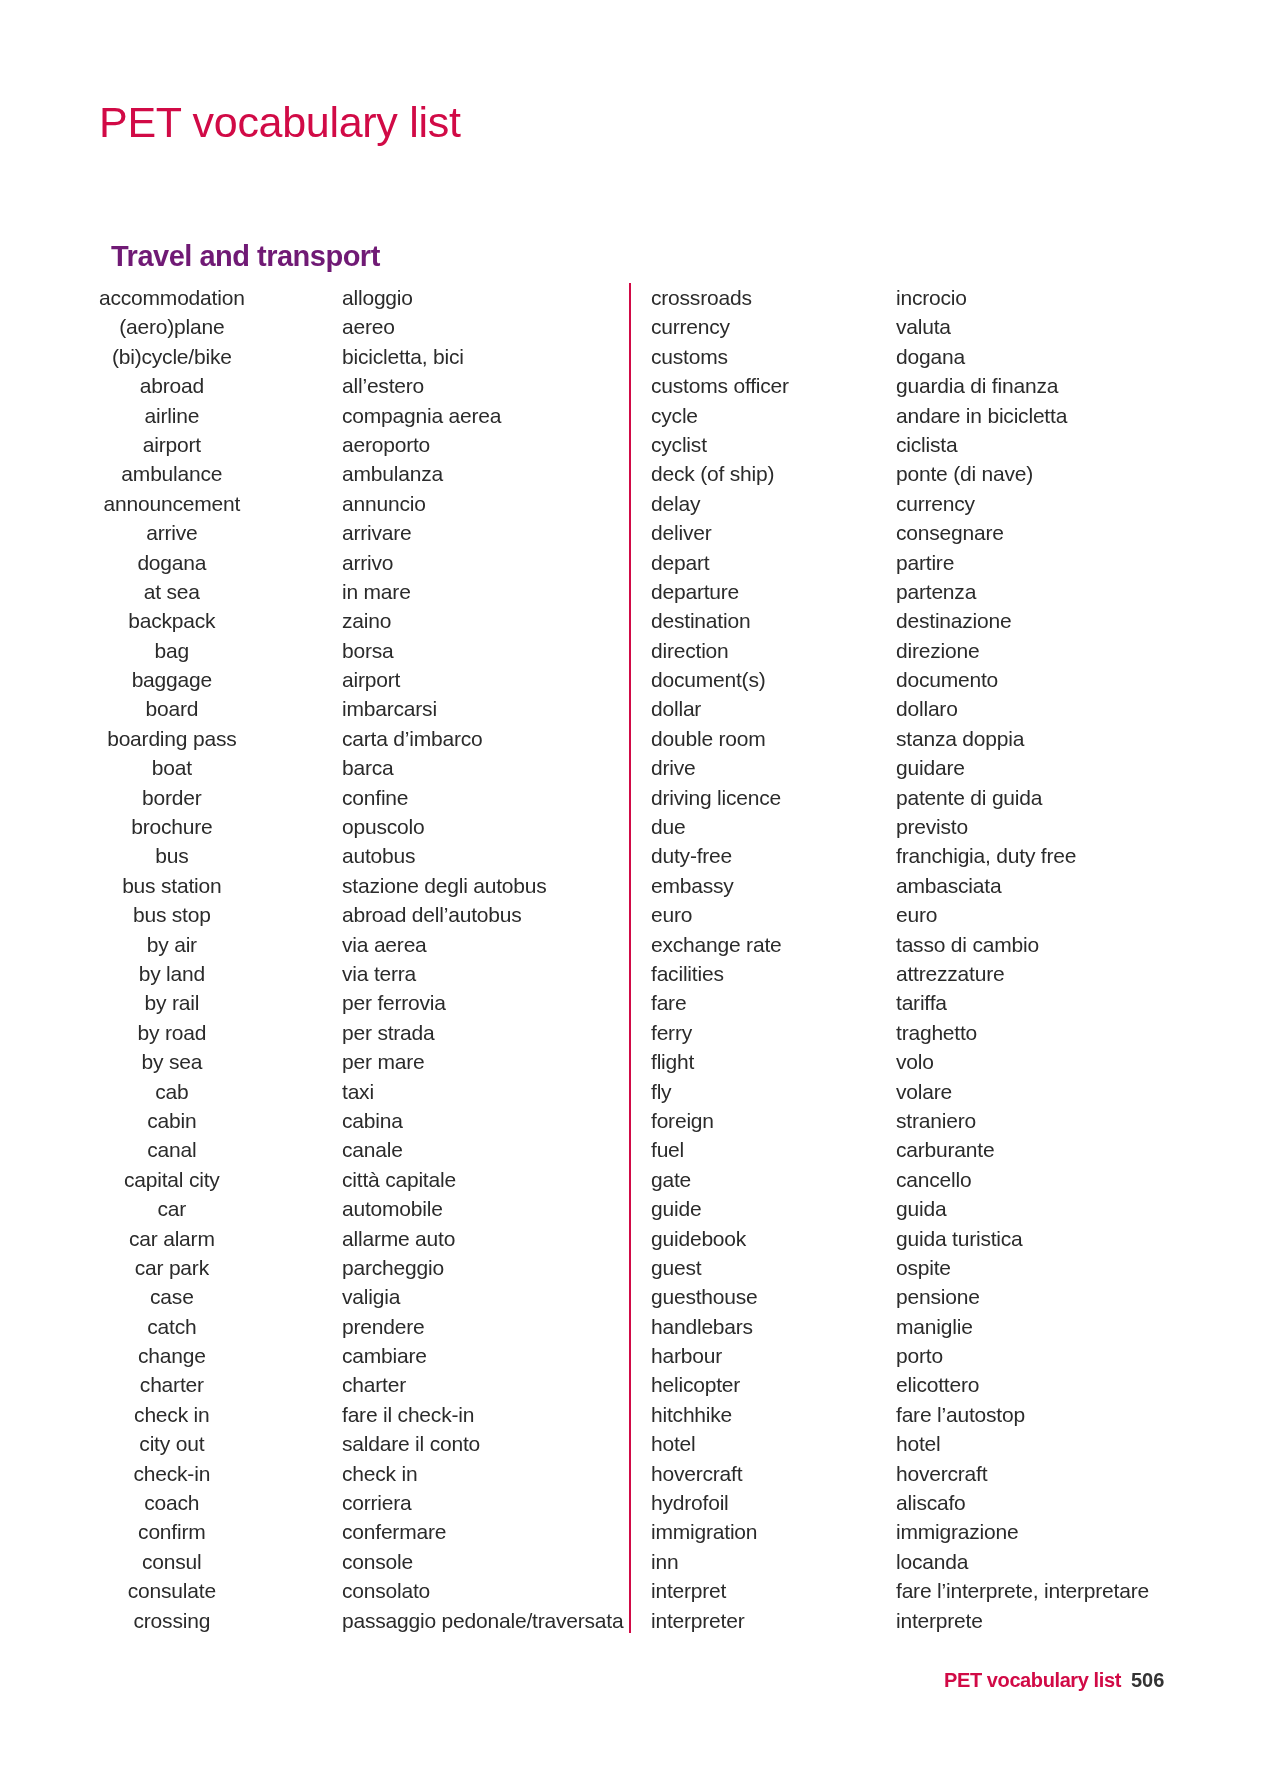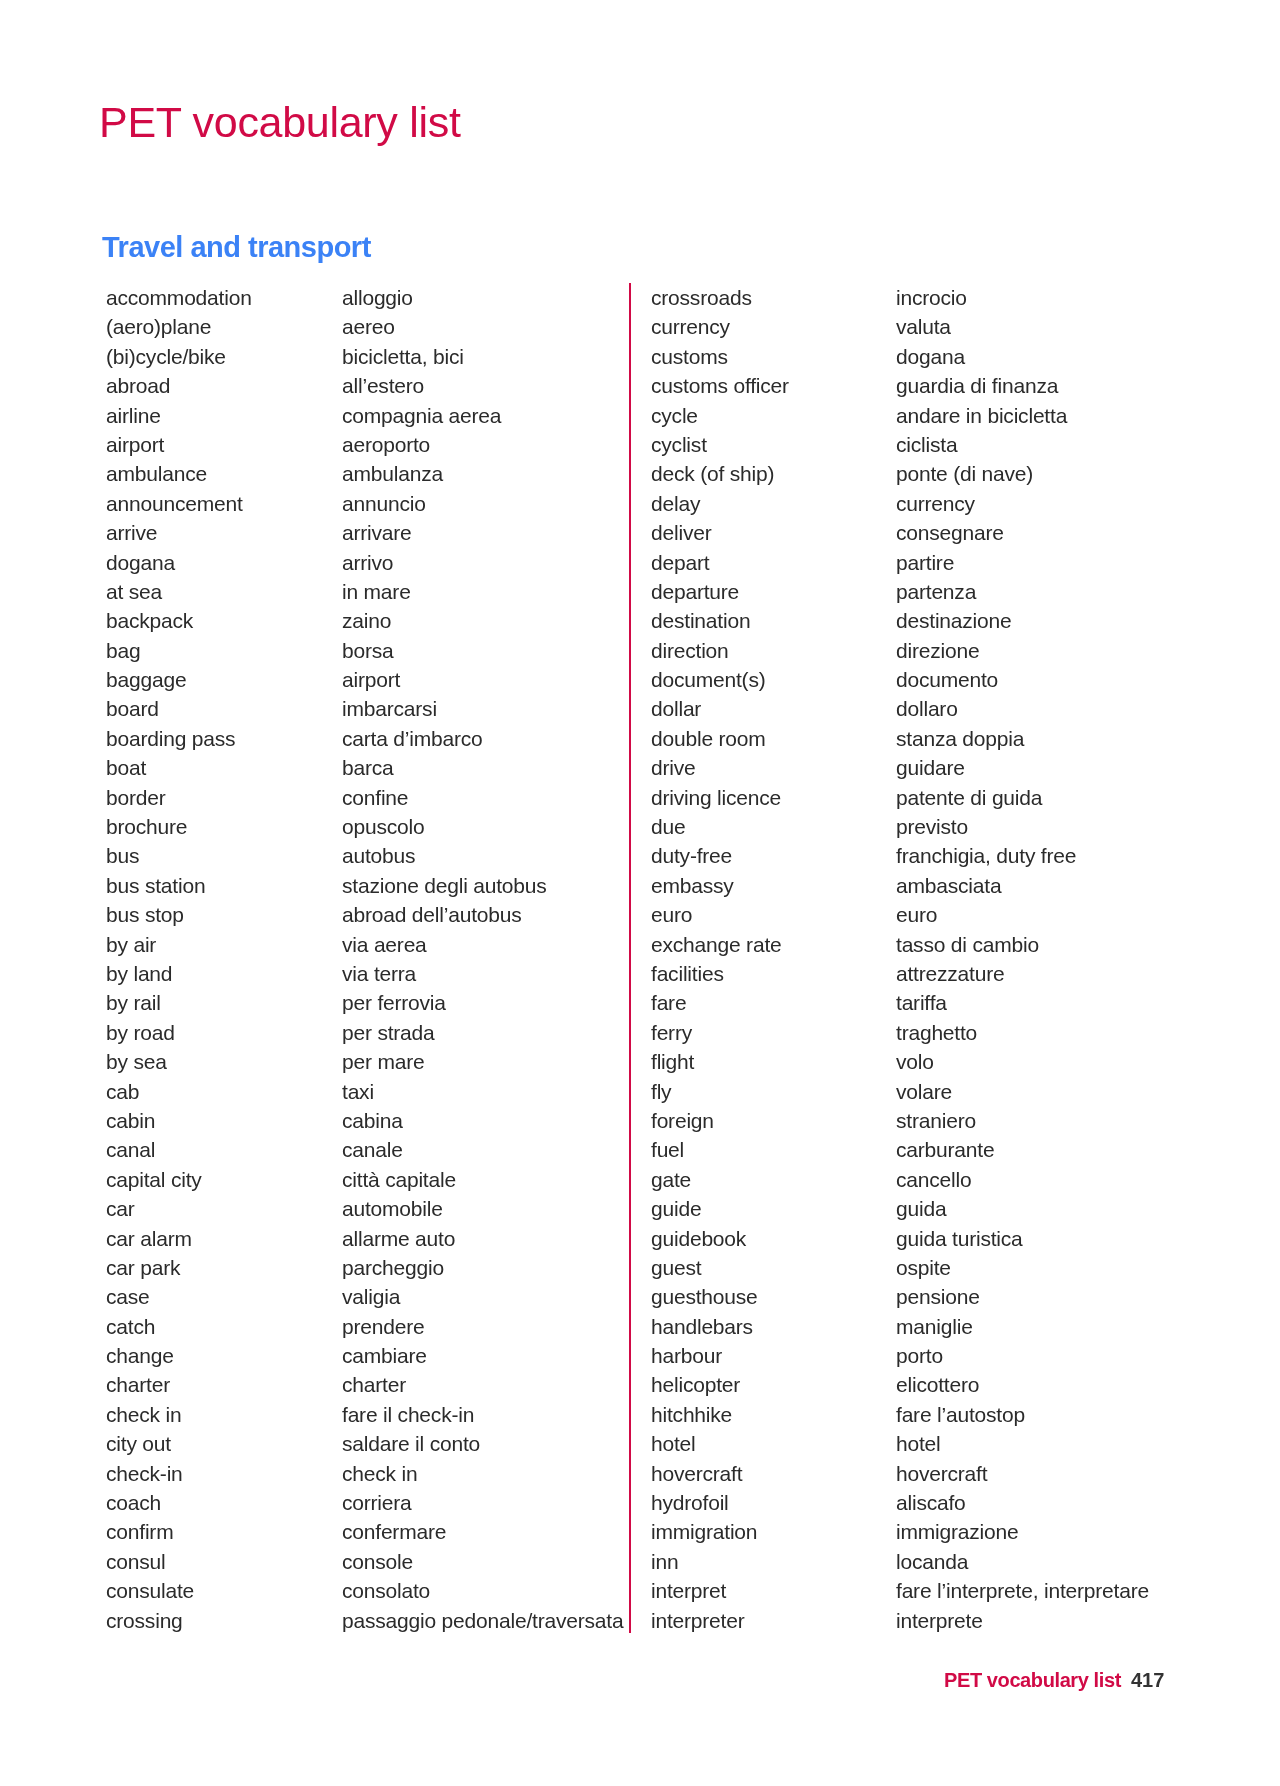--- a/index.html
+++ b/index.html
@@ -1,24 +1,24 @@
 <!DOCTYPE html>
 <html><head>
 <meta charset="utf-8">
 <style>
   html, body { margin: 0; padding: 0; background: #ffffff; }
   body { width: 1280px; height: 1786px; position: relative; overflow: hidden;
          font-family: "Liberation Sans", "DejaVu Sans", sans-serif; color: #2b2b2b; }
   .title { position: absolute; left: 99px; top: 98px; margin: 0;
            font-size: 43px; font-weight: normal; color: #d10a46; letter-spacing: -0.3px; }
-  .section { position: absolute; left: 99px; top: 228px; margin: 3px;
-             font-size: 29px; font-weight: bold; color: #3b82f6; letter-spacing: -0.5px; }
+  .section { position: absolute; left: 99px; top: 228px; margin: 12px;
+             font-size: 29px; font-weight: bold; color: #701a75; letter-spacing: -0.5px; }
   .col { position: absolute; top: 283px; margin: 0; padding: 0; list-style: none; }
   .col li { height: 29.4px; line-height: 29.4px; font-size: 21px; white-space: nowrap; letter-spacing: -0.2px; }
-  .c1 { left: 106px; }
+  .c1 { left: 99px; text-align: center; }
   .c2 { left: 342px; }
   .c3 { left: 651px; }
   .c4 { left: 896px; }
   .divider { position: absolute; left: 629px; top: 283px; width: 1.5px; height: 1350px; background: #d10a46; }
   .footer { position: absolute; left: 944px; top: 1669px; font-size: 20px; white-space: nowrap; }
   .footer .flabel { color: #d10a46; font-weight: bold; letter-spacing: -0.4px; }
   .footer .fnum { color: #333; font-weight: bold; margin-left: 10px; }
 </style>
 </head>
 <body>
@@ -214,14 +214,14 @@
     <li>hotel</li>
     <li>hovercraft</li>
     <li>aliscafo</li>
     <li>immigrazione</li>
     <li>locanda</li>
     <li>fare l’interprete, interpretare</li>
     <li>interprete</li>
   </ul>
 
 <div class="footer">
-  <span class="flabel">PET vocabulary list</span><span class="fnum">417</span>
+  <span class="flabel">PET vocabulary list</span><span class="fnum">506</span>
 </div>
 
 </body></html>

